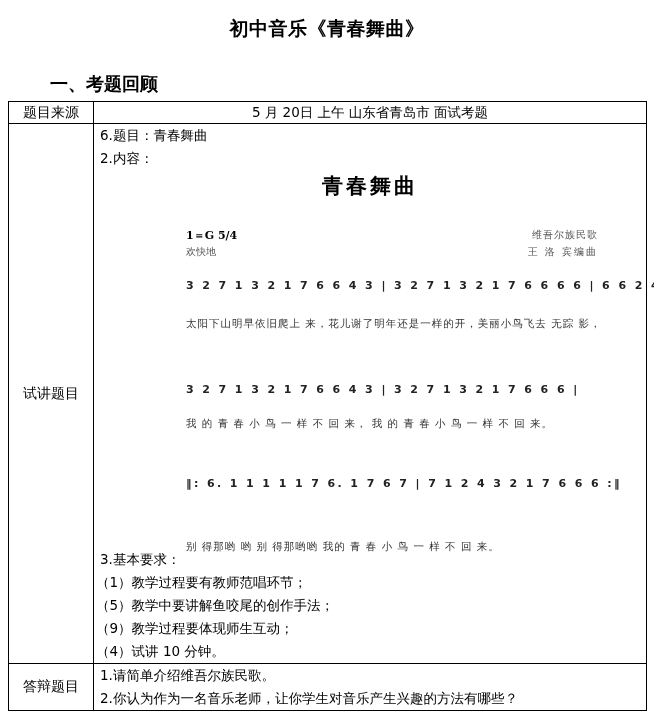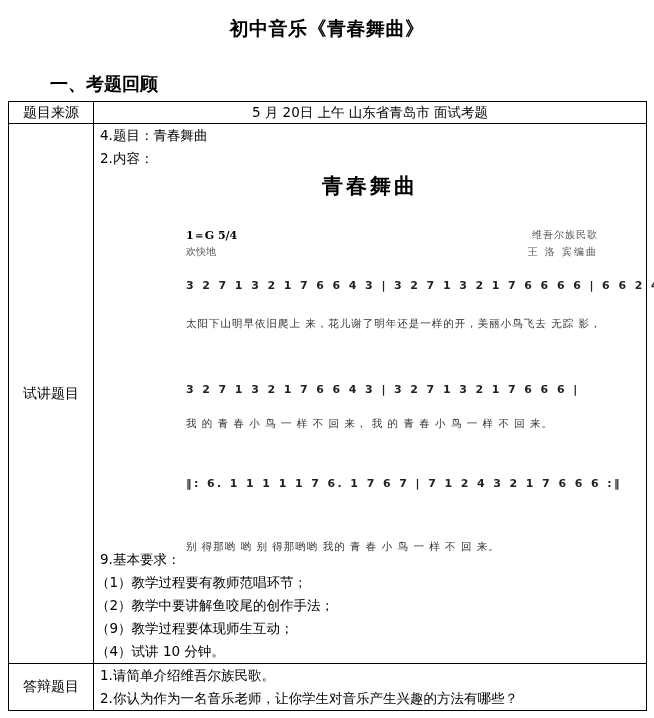--- a/index.html
+++ b/index.html
@@ -38,43 +38,43 @@
 
 <table class="main">
   <tbody>
       <tr class="row-source">
     <td class="label">题目来源</td>
     <td class="value">5 月 20日  上午  山东省青岛市  面试考题</td>
   </tr>
   <tr class="row-lecture">
     <td class="label">试讲题目</td>
     <td>
-      <div class="line">4.题目：青春舞曲</div>
+      <div class="line">6.题目：青春舞曲</div>
       <div class="line">2.内容：</div>
 
       <div class="score">
         <div class="score-title">青春舞曲</div>
         <div class="key">1＝G  5/4</div>
         <div class="tempo">欢快地</div>
         <div class="credit1">维吾尔族民歌</div>
         <div class="credit2">王  洛  宾编曲</div>
 
         <div class="staff" style="top:109px;">3 2 7 1  3 2 1 7 6  6 4 3 | 3 2 7 1  3 2 1 7  6 6 6 6 | 6 6 2 4 3  6 4 3  3 2 3 |</div>
         <div class="lyric" style="top:147px;text-align:center;">太阳下山明早依旧爬上 来，花儿谢了明年还是一样的开，美丽小鸟飞去  无踪 影，</div>
 
         <div class="staff" style="top:213px;">3  2  7  1   3 2 1 7  6    6 4 3  | 3 2 7 1   3 2 1 7   6   6   6  |</div>
         <div class="lyric" style="top:247px;">我 的 青 春  小 鸟 一 样 不    回    来，  我 的 青 春 小 鸟 一 样 不  回  来。</div>
 
         <div class="staff" style="top:307px;">‖: 6. 1 1 1   1    1 7  6. 1 7 6 7  | 7 1 2 4   3 2 1 7   6   6   6  :‖</div>
         <div class="lyric" style="top:327px;margin-top:43px;">别  得那哟  哟        别 得那哟哟    我的 青 春  小 鸟 一 样  不  回  来。</div>
       </div>
 
-      <div class="line">9.基本要求：</div>
+      <div class="line">3.基本要求：</div>
       <div class="line req">（1）教学过程要有教师范唱环节；</div>
-      <div class="line req">（2）教学中要讲解鱼咬尾的创作手法；</div>
+      <div class="line req">（5）教学中要讲解鱼咬尾的创作手法；</div>
       <div class="line req">（9）教学过程要体现师生互动；</div>
       <div class="line req">（4）试讲 10 分钟。</div>
     </td>
   </tr>
   <tr class="row-defense">
     <td class="label">答辩题目</td>
     <td>
       <div class="line">1.请简单介绍维吾尔族民歌。</div>
       <div class="line">2.你认为作为一名音乐老师，让你学生对音乐产生兴趣的方法有哪些？</div>
     </td>

